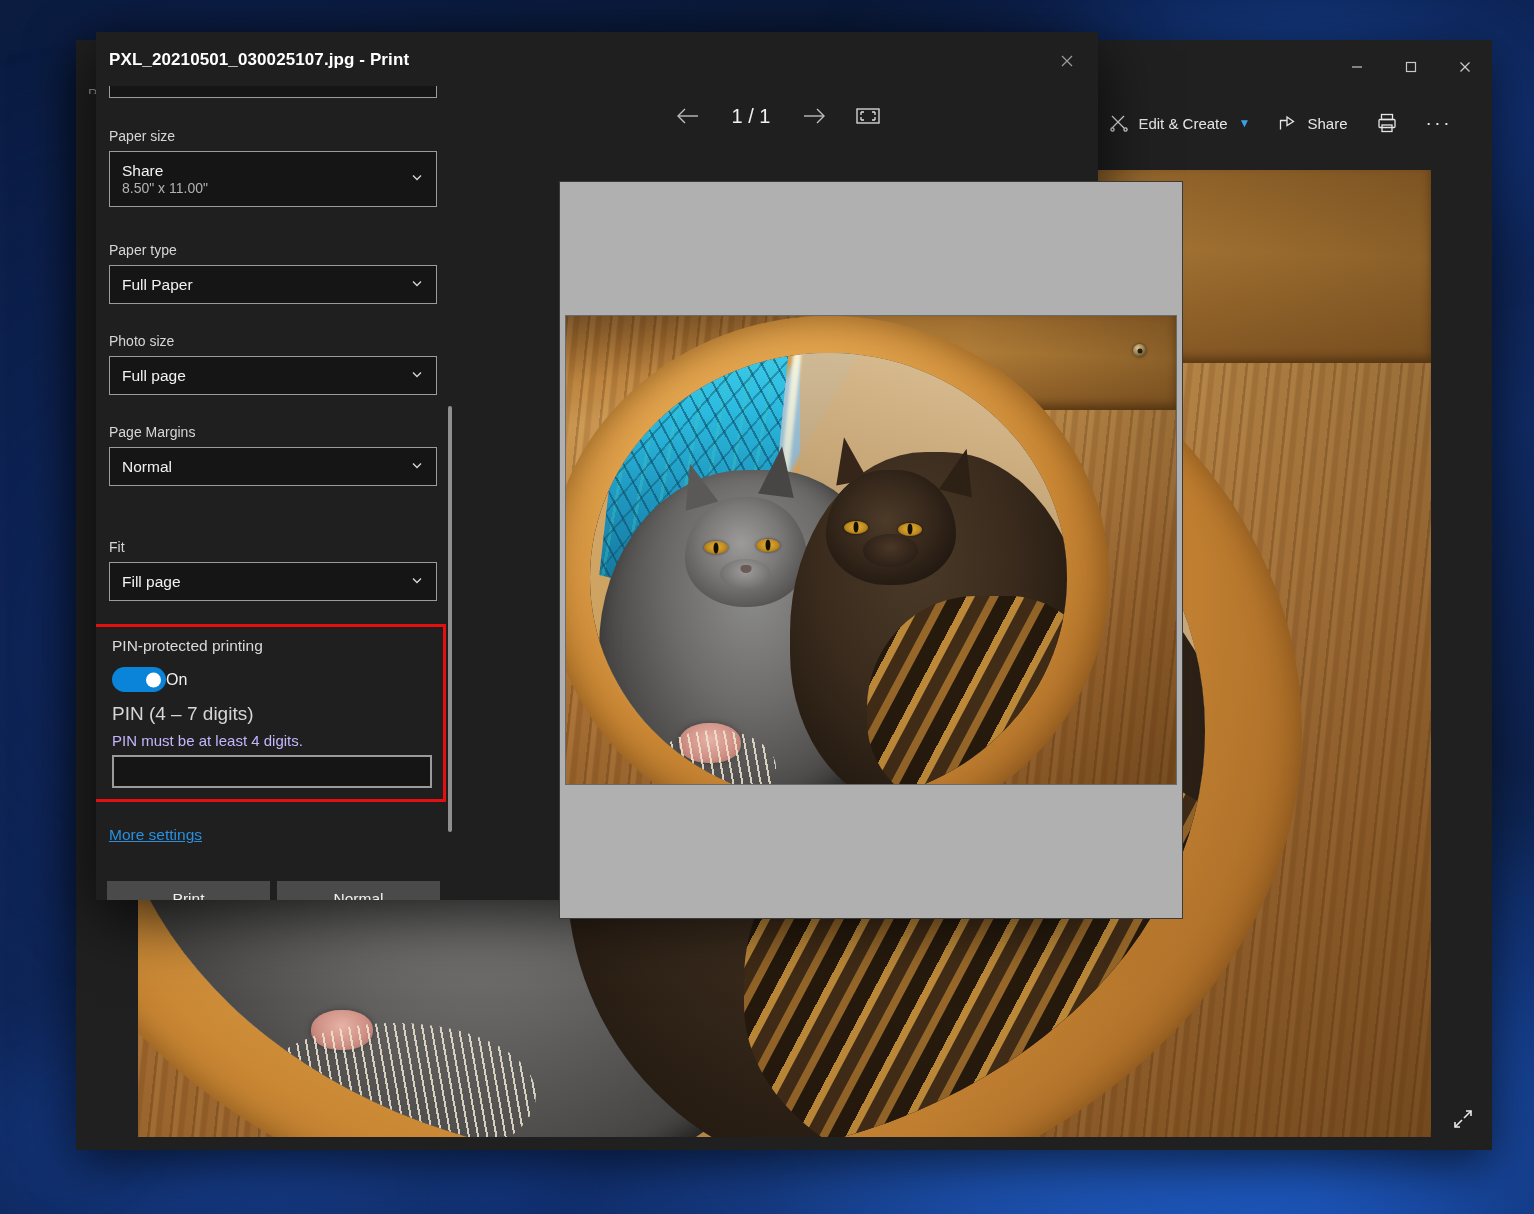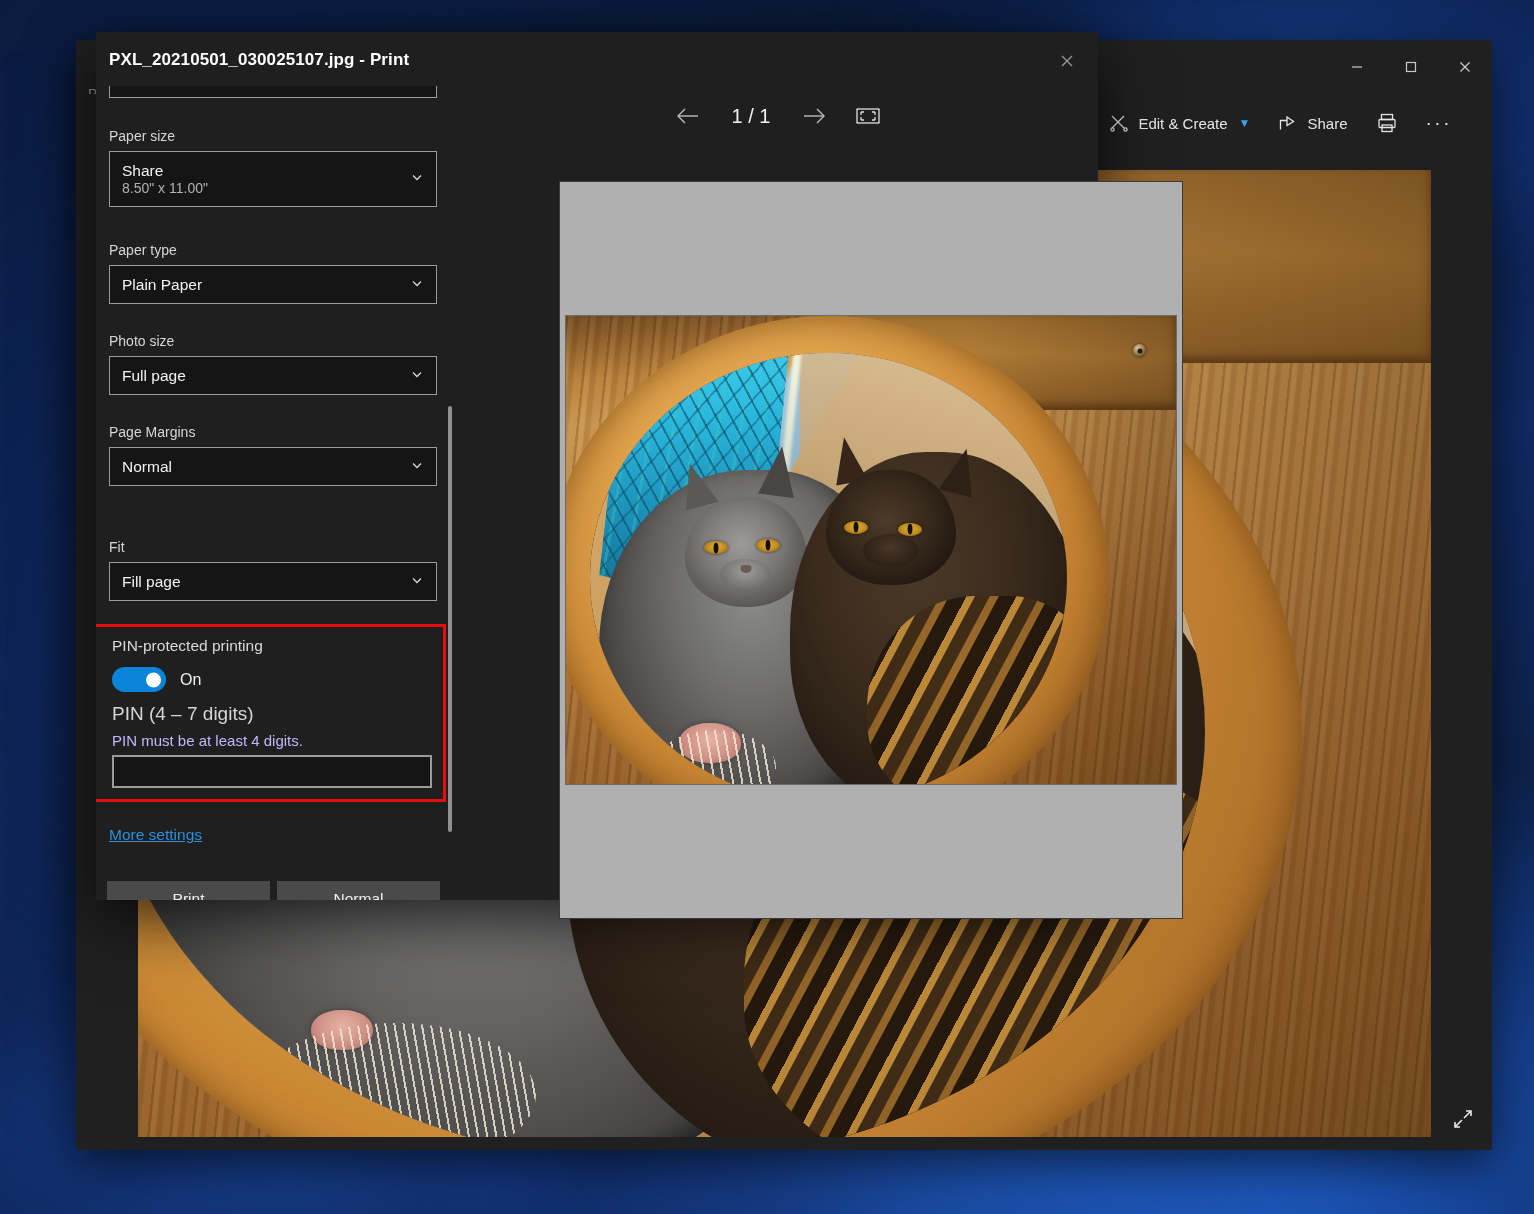--- a/index.html
+++ b/index.html
@@ -491,21 +491,20 @@
     width: 353px;
     height: 178px;
     border: 3px solid #e60f0f;
     background: #1f1f1f;
   }
   #pin-group .inner { position: relative; padding: 10px 14px 0 16px; }
   .pin-title { color: #d9d9d9; font-size: 15.5px; }
   .toggle-row {
     display: flex;
     align-items: center;
-    gap: 14px;
     margin-top: 12px;
   }
   .toggle {
     width: 54px;
     height: 25px;
     border-radius: 13px;
     background: #0a84d8;
     position: relative;
   }
   .toggle .knob {
@@ -759,21 +758,21 @@
             <svg width="14" height="14" viewBox="0 0 14 14" fill="none" stroke="currentColor" stroke-width="1.3">
                 <path d="M3 5.5 L7 9.5 L11 5.5"></path>
               </svg>
           </span>
         </div>
       </div>
 
       <div class="field" style="top:156px;">
         <div class="field-label">Paper type</div>
         <div class="combo">
-          <div class="combo-value">Plain Paper</div>
+          <div class="combo-value">Full Paper</div>
           <span class="combo-chevron">
             <svg width="14" height="14" viewBox="0 0 14 14" fill="none" stroke="currentColor" stroke-width="1.3">
                 <path d="M3 5.5 L7 9.5 L11 5.5"></path>
               </svg>
           </span>
         </div>
       </div>
 
       <div class="field" style="top:247px;">
         <div class="field-label">Photo size</div>

